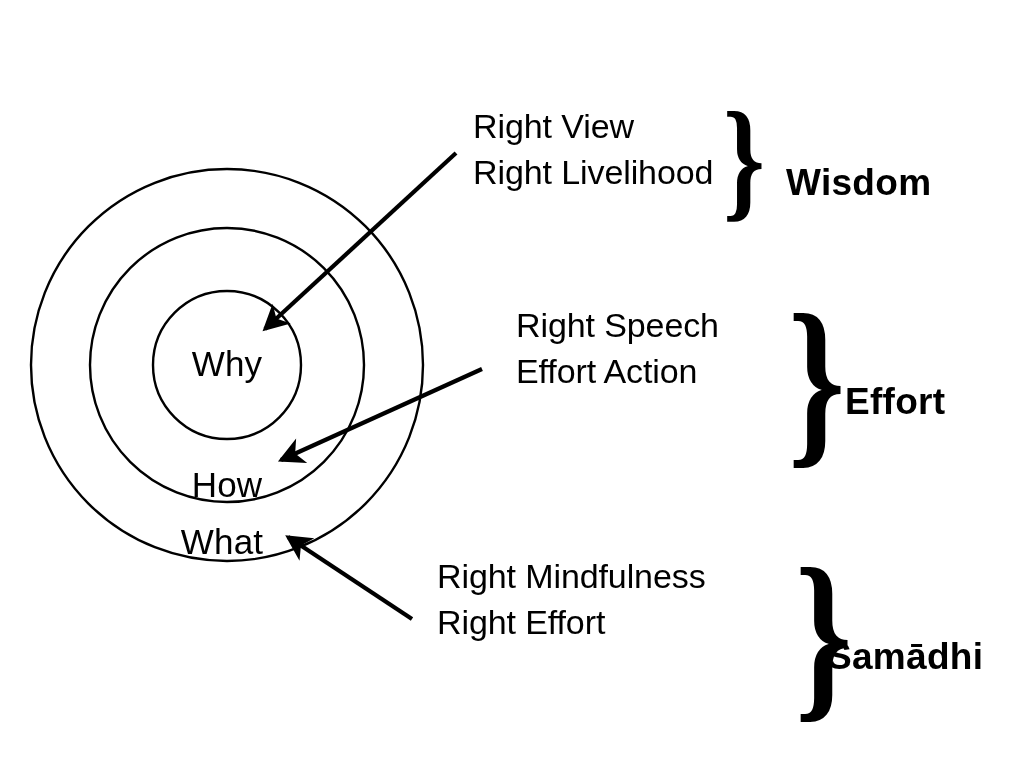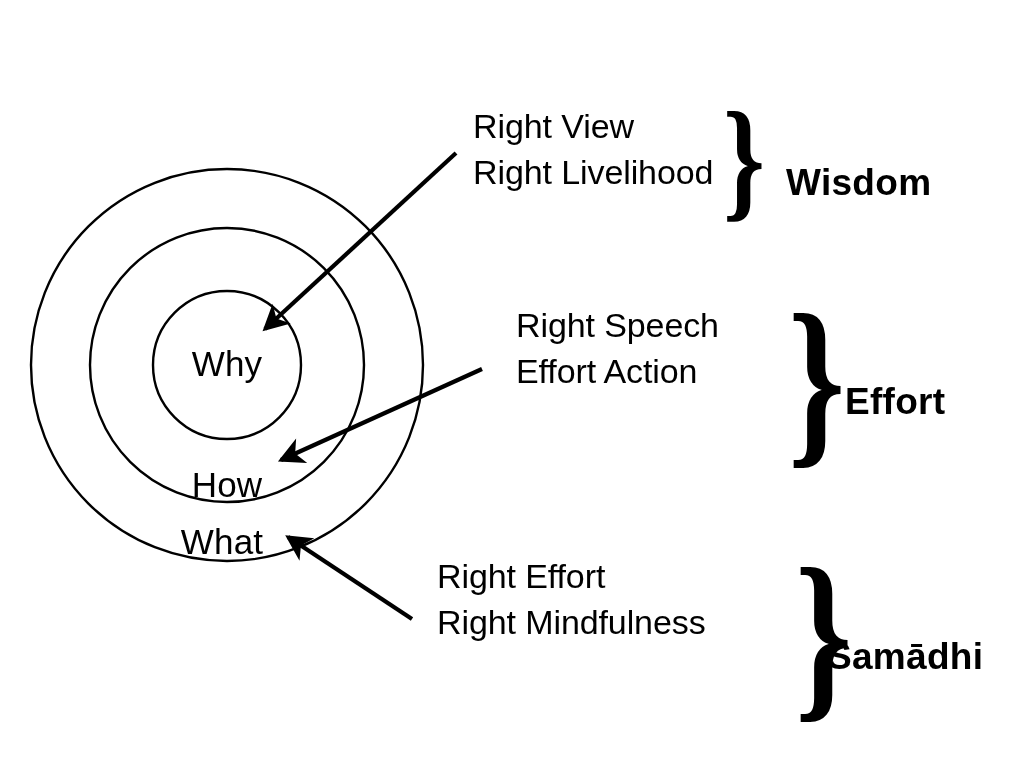--- a/index.html
+++ b/index.html
@@ -122,20 +122,20 @@
     <div class="group-lines" style="left:516px; top:302px;">
       <span class="group-line">Right Speech</span>
       <span class="group-line">Effort Action</span>
     </div>
     <div class="brace" style="left:788px; top:287px; font-size:186px; transform:scaleX(0.78);">}</div>
     <div class="group-title" style="left:845px; top:345px;">Effort</div>
   </div>
 
   <div class="group-block">
     <div class="group-lines" style="left:437px; top:553px;">
+      <span class="group-line">Right Mindfulness</span>
       <span class="group-line">Right Effort</span>
-      <span class="group-line">Right Mindfulness</span>
     </div>
     <div class="brace" style="left:795px; top:541px; font-size:186px; transform:scaleX(0.78);">}</div>
     <div class="group-title" style="left:827px; top:600px;">Samādhi</div>
   </div>
 
 </div>
 
 </body></html>

